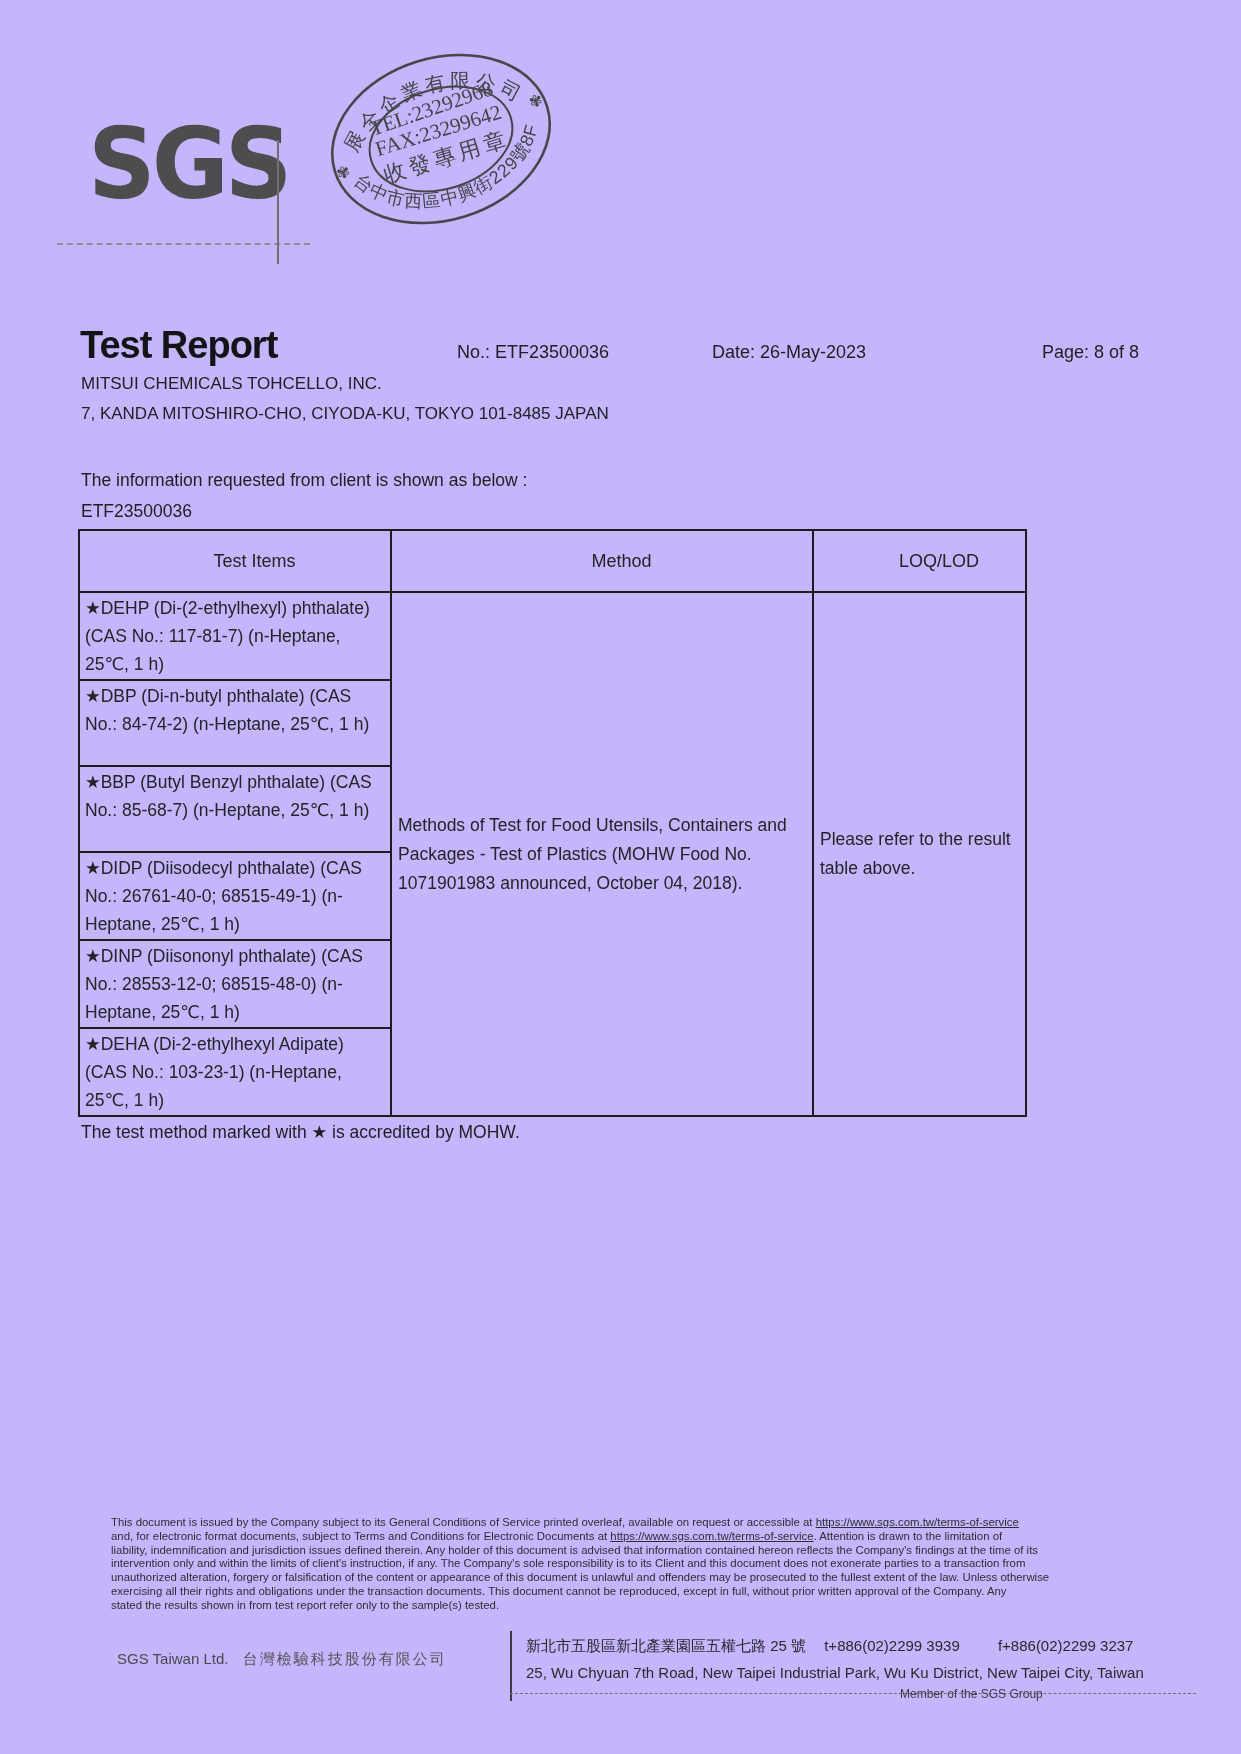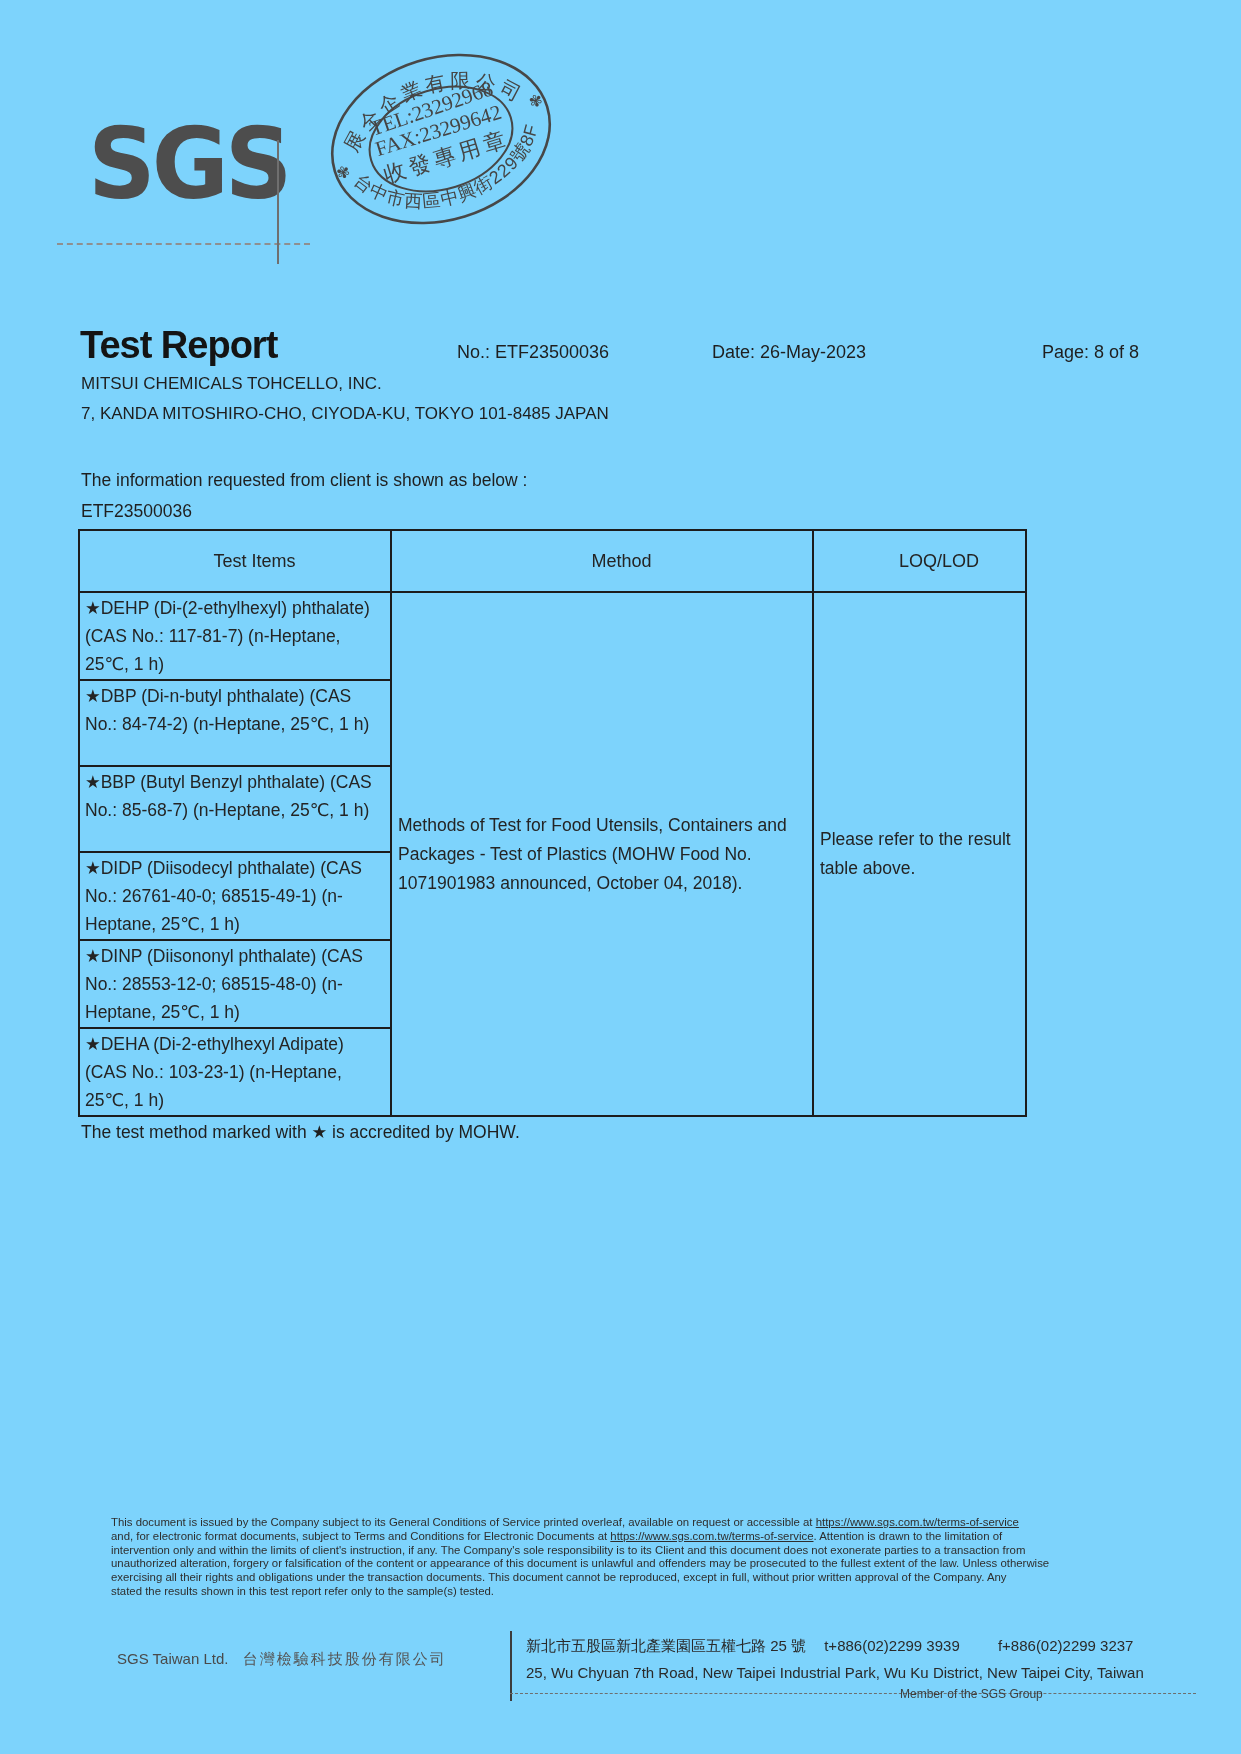--- a/index.html
+++ b/index.html
@@ -1,17 +1,17 @@
 <!DOCTYPE html>
 <html><head>
 <meta charset="utf-8">
 <style>
   html,body{margin:0;padding:0;background:#e8e8e8;}
   #page{
-    position:relative;width:1241px;height:1754px;background:#7dd3fc;
+    position:relative;width:1241px;height:1754px;background:#c4b5fd;
     font-family:"Liberation Sans","DejaVu Sans",sans-serif;color:#1f1f1f;
     overflow:hidden;margin:0 auto;
   }
   .abs{position:absolute;}
 
   
   .sgs-logo{
     left:88px;top:116px;font-family:"DejaVu Sans",sans-serif;
     font-size:94px;font-weight:800;color:#4d4d4d;letter-spacing:-4px;
     transform:scaleY(1.04);transform-origin:left top;line-height:1;
@@ -140,24 +140,25 @@
       <td class="item">★DEHA (Di-2-ethylhexyl Adipate) (CAS No.: 103-23-1) (n-Heptane, 25℃, 1 h)</td>
     </tr>
   </tbody>
     </table>
 
   <div class="abs note-line">The test method marked with ★ is accredited by MOHW.</div>
 
   <div class="abs disclaimer">
     <div><span>This document is issued by the Company subject to its General Conditions of Service printed overleaf, available on request or accessible at </span><span class="link">https://www.sgs.com.tw/terms-of-service</span></div>
     <div><span>and, for electronic format documents, subject to Terms and Conditions for Electronic Documents at </span><span class="link">https://www.sgs.com.tw/terms-of-service</span><span>. Attention is drawn to the limitation of</span></div>
+    <div>liability, indemnification and jurisdiction issues defined therein. Any holder of this document is advised that information contained hereon reflects the Company's findings at the time of its</div>
     <div>intervention only and within the limits of client's instruction, if any. The Company's sole responsibility is to its Client and this document does not exonerate parties to a transaction from</div>
     <div>unauthorized alteration, forgery or falsification of the content or appearance of this document is unlawful and offenders may be prosecuted to the fullest extent of the law. Unless otherwise</div>
     <div>exercising all their rights and obligations under the transaction documents. This document cannot be reproduced, except in full, without prior written approval of the Company. Any</div>
-    <div>stated the results shown in this test report refer only to the sample(s) tested.</div>
+    <div>stated the results shown in from test report refer only to the sample(s) tested.</div>
   </div>
 
   <div class="abs ft-company">
     <span>SGS Taiwan Ltd.</span>
     <span class="zh">台灣檢驗科技股份有限公司</span>
   </div>
   <div class="abs ft-vline"></div>
   <div class="abs ft-addr1">
     <span>新北市五股區新北產業園區五權七路 25 號</span>
     <span class="tel">t+886(02)2299 3939</span>

